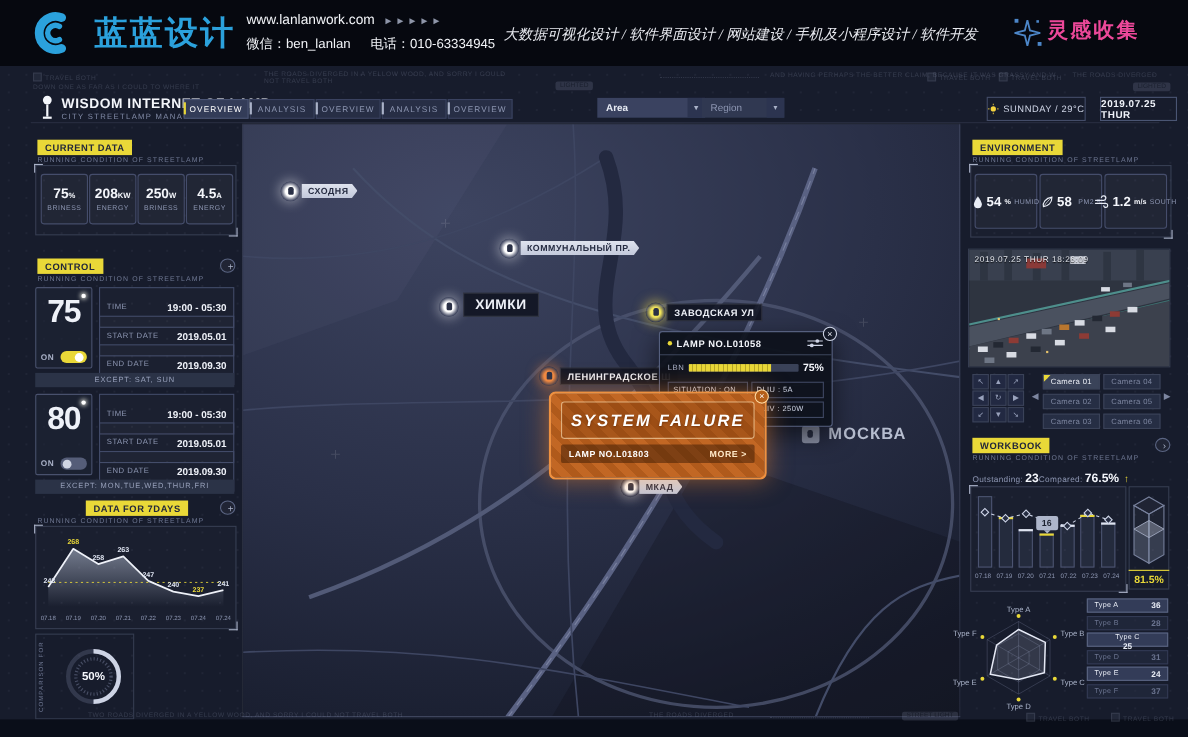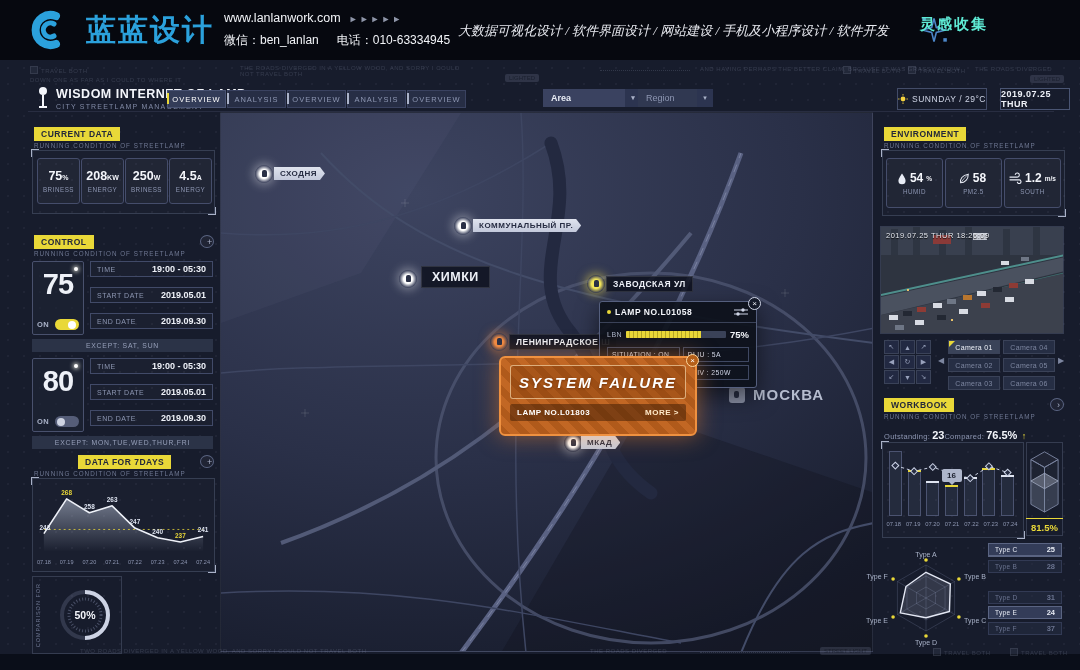--- a/index.html
+++ b/index.html
@@ -9,22 +9,22 @@
   
   .banner{position:absolute;left:0;top:0;width:1080px;height:60px;background:#06080f;z-index:50;}
   .logo-icon{position:absolute;left:24px;top:9px;}
   .logo-text{position:absolute;left:74px;top:10px;font-size:30px;font-weight:bold;color:#2ba1dc;letter-spacing:2px;margin-left:12px;}
   .b-url{position:absolute;left:224px;top:11px;font-size:12.5px;color:#f2f4f8;}
   .b-arrows{color:#8e95a8;font-size:9px;margin-left:8px;letter-spacing:2px;}
   .b-contact{position:absolute;left:224px;top:32px;font-size:12px;color:#f2f4f8;}
   .b-contact span{margin-right:18px;}
   .b-services{position:absolute;left:458px;top:22px;width:450px;font-size:13px;font-style:italic;
     font-family:"Liberation Serif",serif;color:#e8eaf0;white-space:nowrap;}
-  .b-collect{position:absolute;left:920px;top:15px;font-size:15px;font-weight:bold;
-    font-family:"Liberation Serif",serif;color:#5eead4;letter-spacing:2px;}
+  .b-collect{position:absolute;left:952px;top:15px;font-size:19px;font-weight:bold;
+    font-family:"Liberation Serif",serif;color:#ec4899;letter-spacing:2px;}
   .spark{position:absolute;left:920px;top:16px;}
 
   
   .dec{position:absolute;font-size:6px;color:#9aa3bd;opacity:.22;letter-spacing:.5px;white-space:nowrap;z-index:3;}
   .cb{display:inline-block;width:6px;height:6px;border:1px solid #9aa3bd;margin-right:3px;vertical-align:-1px;background:rgba(154,163,189,.4);}
   .chip{background:rgba(160,170,200,.35);color:#1d2230;padding:1px 4px;border-radius:2px;opacity:.5;font-size:6px;position:absolute;z-index:3;}
   .dotline{position:absolute;height:1px;border-top:1px dotted rgba(154,163,189,.4);opacity:.5;z-index:3;}
 
   
   .lamp-ico{position:absolute;left:36px;top:86px;}
@@ -56,36 +56,36 @@
   .pbtn{position:absolute;width:13px;height:13px;border-radius:50%;border:1px solid #5a6482;color:#aab2c8;
     font-size:9px;line-height:11px;text-align:center;background:rgba(255,255,255,.04);}
 
   
   .stat{position:absolute;width:41px;height:44px;background:rgba(255,255,255,.03);border:1px solid #454d6b;border-radius:3px;
     display:flex;flex-direction:column;align-items:center;justify-content:center;}
   .stat .v{font-size:12.5px;font-weight:bold;color:#f4f6fb;white-space:nowrap;}
   .stat .v small{font-size:7px;font-weight:bold;}
   .stat .n{font-size:6.3px;color:#8d96b2;letter-spacing:.5px;margin-top:3px;}
   .estat{position:absolute;width:55px;height:48px;background:rgba(255,255,255,.03);border:1px solid #454d6b;border-radius:3px;
-    display:flex;flex-direction:column;align-items:center;justify-content:center;gap:3px;}
+    display:flex;flex-direction:row;align-items:center;justify-content:center;gap:3px;}
   .estat .vrow{display:flex;align-items:center;gap:3px;font-size:12px;font-weight:bold;color:#f4f6fb;}
   .estat .vrow small{font-size:6.5px;}
   .estat .n{font-size:6.3px;color:#8d96b2;letter-spacing:.5px;}
 
   
   .levelbox{position:absolute;width:50px;height:72px;border:1px solid #49516d;background:rgba(30,36,54,.6);border-radius:2px;}
   .levelbox .lv{display:block;text-align:center;font-size:29px;font-weight:bold;color:#eef1f8;margin-top:6px;letter-spacing:-1px;}
   .levelbox .bulb{position:absolute;right:5px;top:5px;width:4px;height:4px;border-radius:50%;background:#fff;box-shadow:0 0 4px 1px rgba(255,255,240,.8);}
   .lrow{position:absolute;left:4px;bottom:4px;right:4px;display:flex;align-items:center;justify-content:space-between;}
   .lrow b{font-size:7.5px;color:#aab2c8;letter-spacing:.5px;}
   .toggle{width:24px;height:11px;border-radius:6px;position:relative;}
   .toggle i{position:absolute;top:1.5px;width:8px;height:8px;border-radius:50%;}
   .toggle.on{background:#e9d838;}.toggle.on i{left:13px;background:#fff;}
   .toggle.off{background:#555d78;}.toggle.off i{left:2px;background:#cfd4e2;}
-  .crow{position:absolute;width:123px;height:16px;border:1px solid #414a68;background:rgba(255,255,255,.02);
+  .crow{position:absolute;width:123px;height:37px;border:1px solid #414a68;background:rgba(255,255,255,.02);
     display:flex;align-items:center;justify-content:space-between;padding:0 6px;box-sizing:border-box;}
   .crow .cl{font-size:7px;color:#8d96b2;letter-spacing:.5px;}
   .crow .cv{font-size:9px;font-weight:bold;color:#eef1f8;}
   .except{position:absolute;width:181px;height:13px;background:#2b3347;font-size:6.8px;color:#97a0ba;
     display:flex;align-items:center;justify-content:center;letter-spacing:.8px;}
 
   
   .gbox{position:absolute;width:88px;height:76px;border:1px solid rgba(110,120,150,.35);}
   .gbox .vt{position:absolute;left:2px;top:6px;writing-mode:vertical-rl;transform:rotate(180deg);
     font-size:5.5px;letter-spacing:1px;color:#6e7792;}
@@ -656,21 +656,21 @@
       <polygon points="60,30.26 84.29201257615351,41.975 83.43464742640691,69.53 60,75.8 34.27904550760217,70.85 39.99481317257947,44.449999999999996" fill="rgba(215,222,242,.15)" stroke="#e4e8f4" stroke-width="1.4" stroke-linejoin="round"></polygon>
     </svg>
   <div class="trow hl" style="left:988px;top:544px;">
       <span class="tn">Type A</span>
       <span class="tv">36</span>
     </div>
   <div class="trow dm" style="left:988px;top:559.5px;">
       <span class="tn">Type B</span>
       <span class="tv">28</span>
     </div>
-  <div class="trow hl" style="left:988px;top:543px;">
+  <div class="trow hl" style="left:988px;top:575px;flex-direction:column;">
       <span class="tn">Type C</span>
       <span class="tv">25</span>
     </div>
   <div class="trow dm" style="left:988px;top:590.5px;">
       <span class="tn">Type D</span>
       <span class="tv">31</span>
     </div>
   <div class="trow hl" style="left:988px;top:606px;">
       <span class="tn">Type E</span>
       <span class="tv">24</span>

